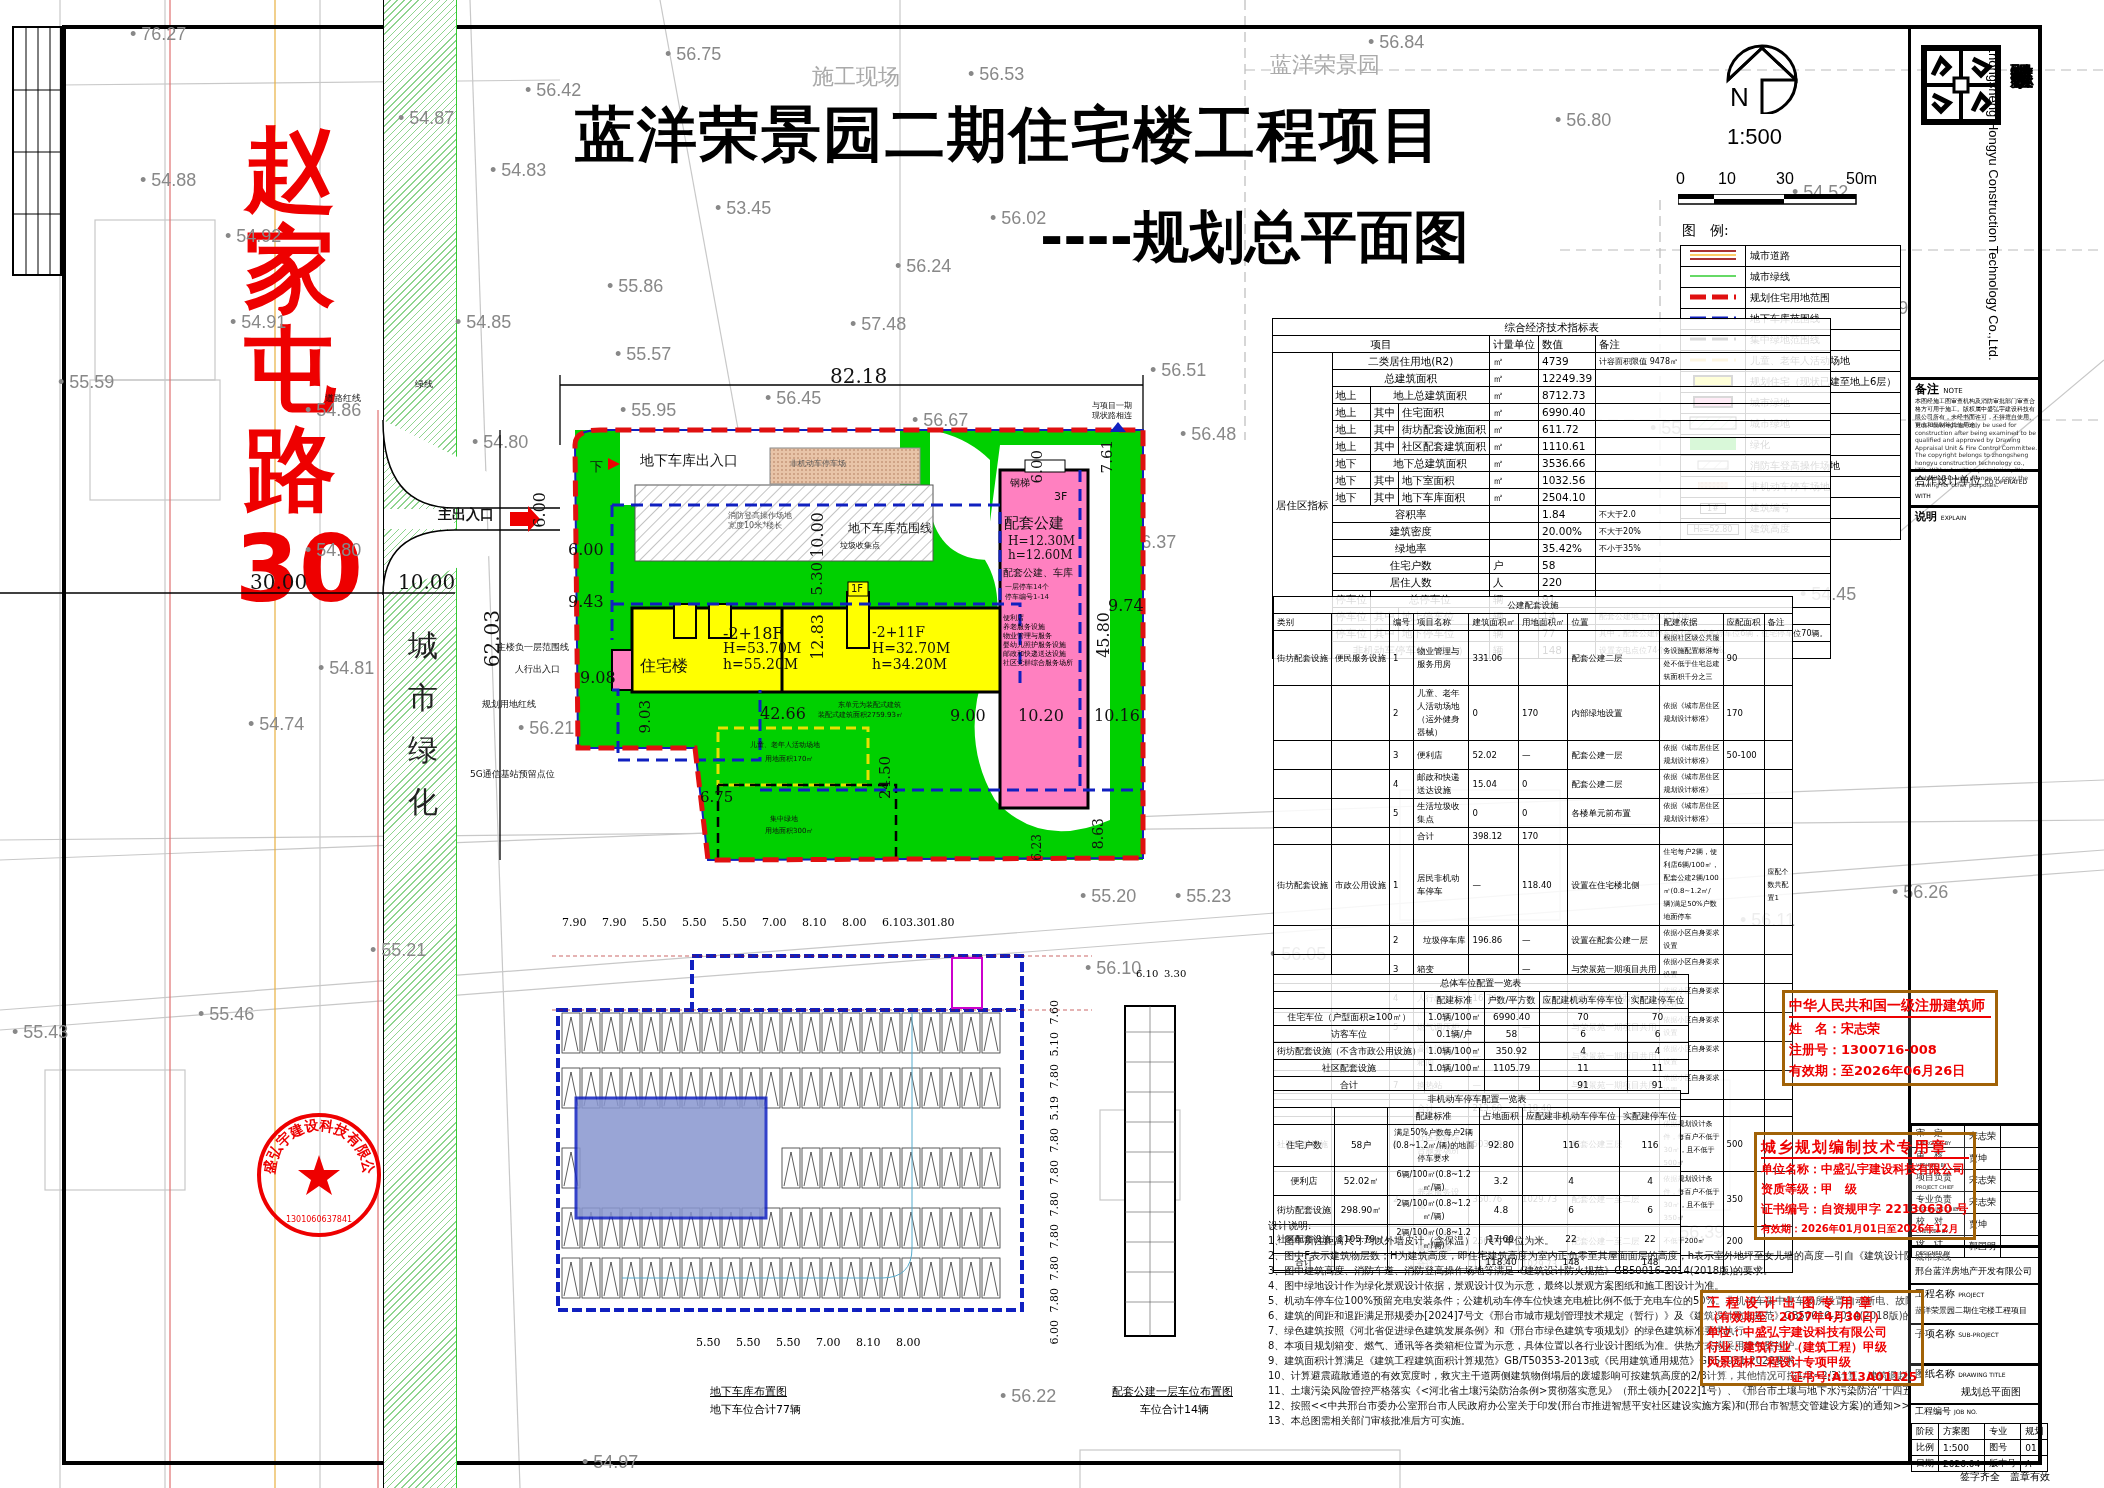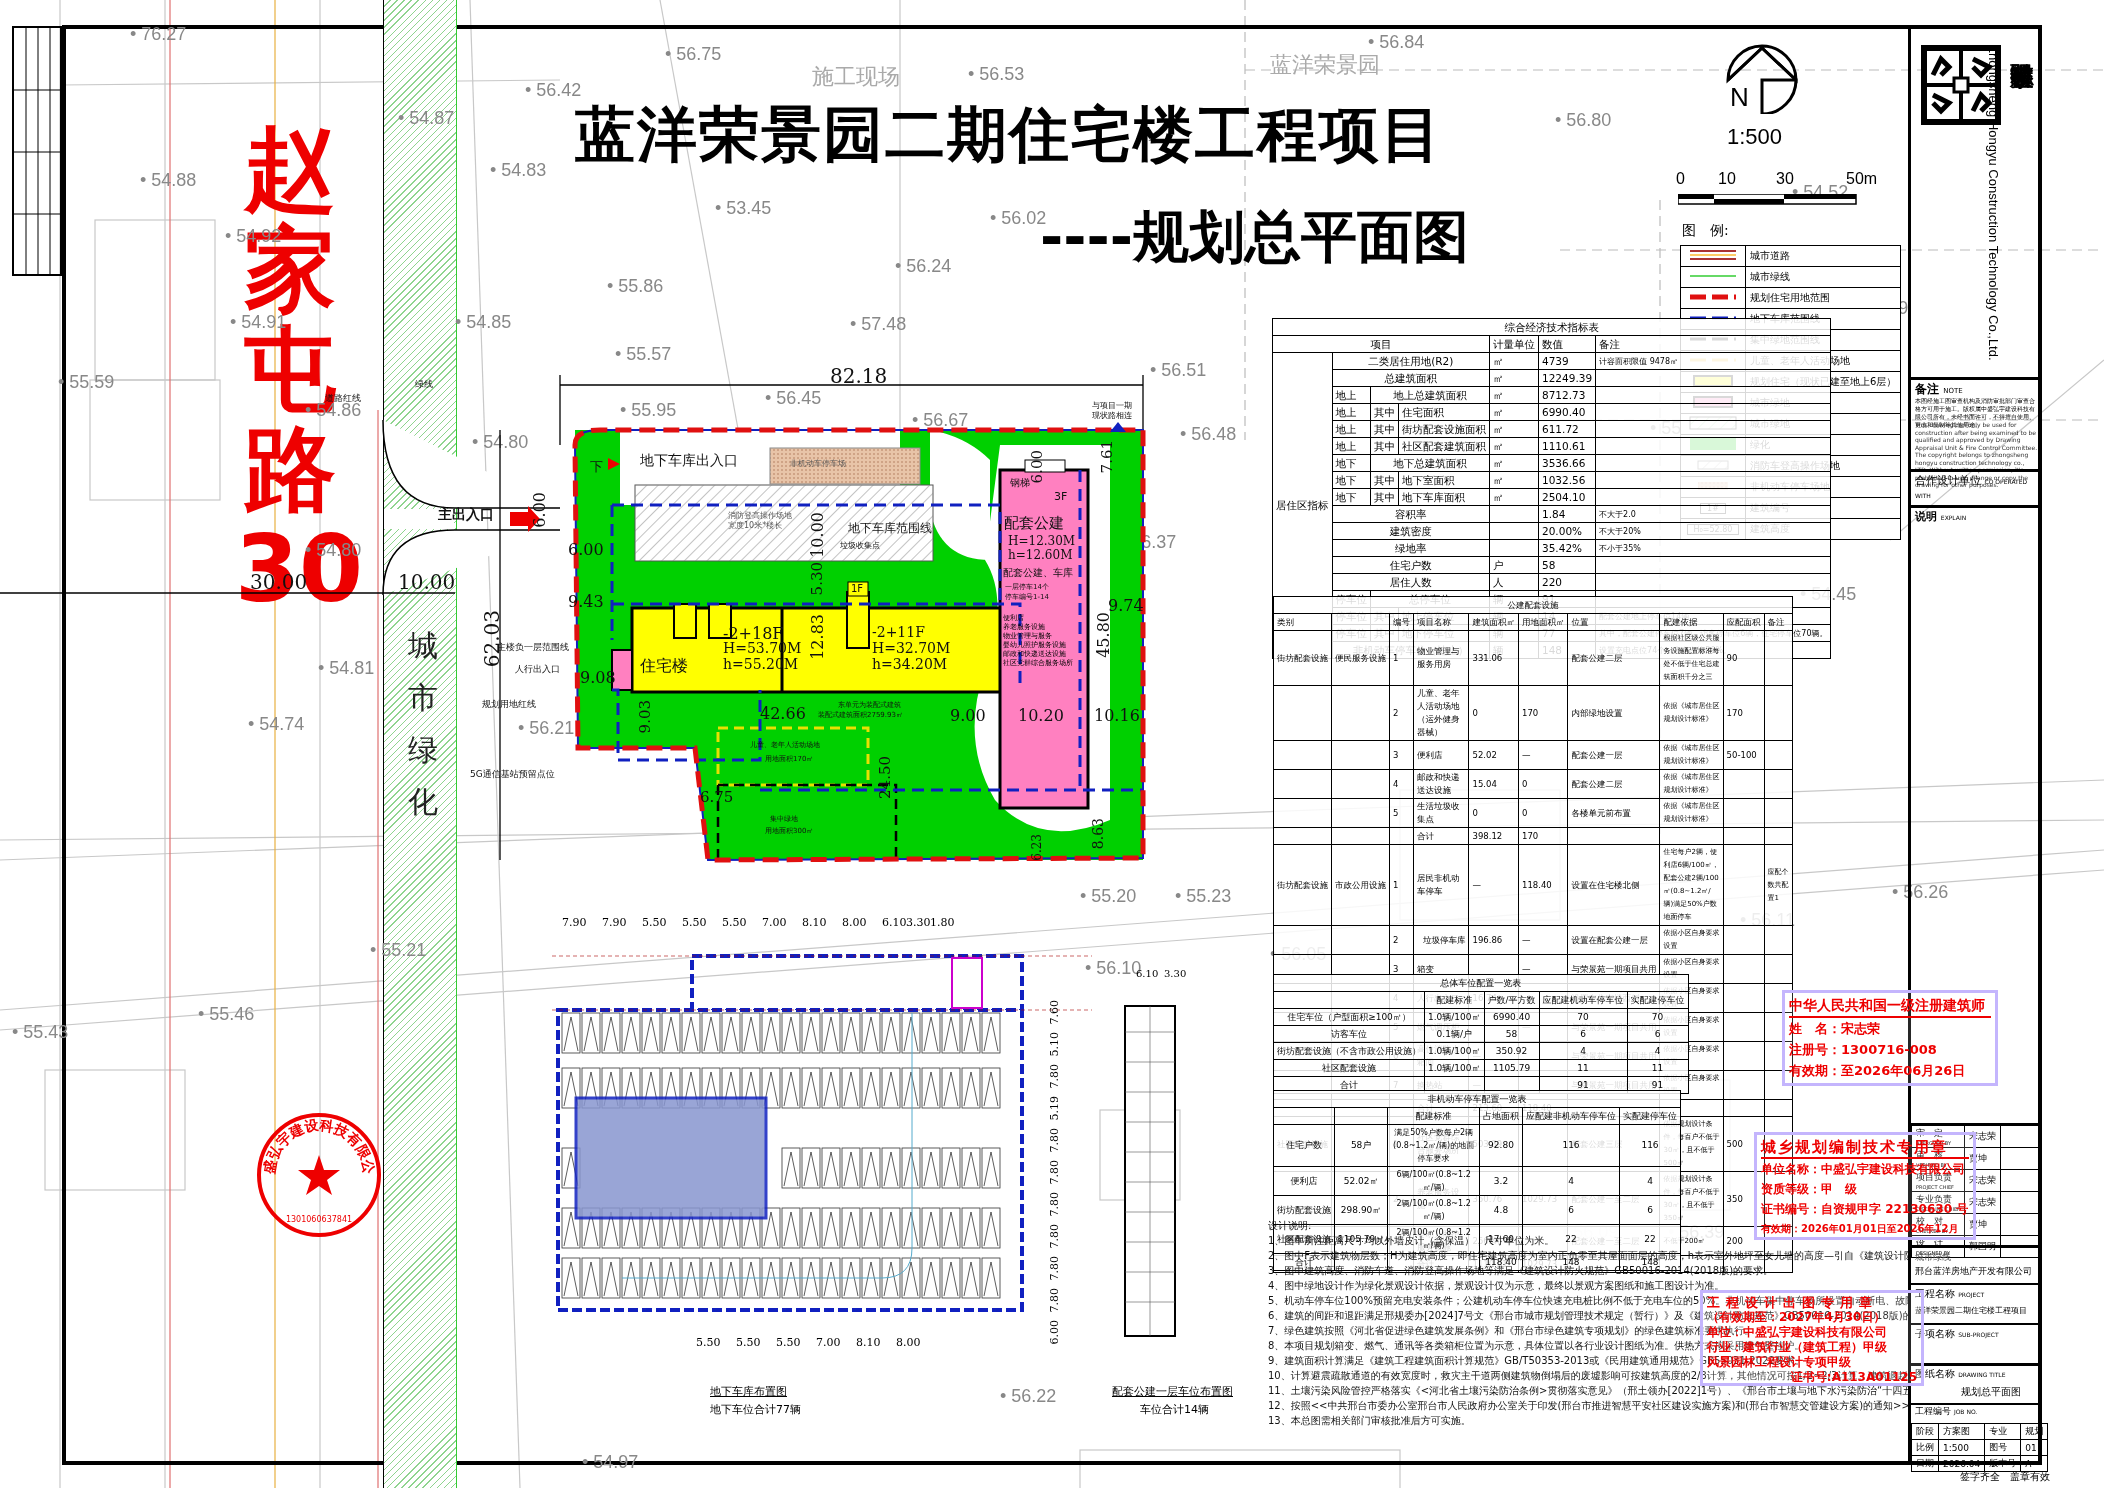--- a/index.html
+++ b/index.html
@@ -17,21 +17,21 @@
   .dim{position:absolute;font-size:20px;font-family:"DejaVu Serif",serif;white-space:nowrap;color:#111;}
   .dim-v{writing-mode:vertical-rl;transform:rotate(180deg);}
   .label-sm{position:absolute;font-size:14px;white-space:nowrap;color:#111;}
   .tbl{position:absolute;border-collapse:collapse;font-size:10.5px;background:rgba(255,255,255,0.85);font-family:"DejaVu Sans",sans-serif;}
   .tbl td,.tbl th{border:1px solid #000;padding:1px 3px;font-weight:normal;white-space:nowrap;height:14px;line-height:13px;}
   .tbl .cap{text-align:center;}
   .title-block{position:absolute;left:1908px;top:25px;width:134px;height:1440px;border-left:3px solid #000;box-sizing:border-box;}
   .legend-tbl{position:absolute;left:1680px;top:245px;border-collapse:collapse;font-size:10px;background:#fff;}
   .legend-tbl td{border:1.5px solid #000;height:20px;padding:0 4px;white-space:nowrap;}
   .legend-tbl td.sw{width:56px;text-align:center;}
-  .stamp{position:absolute;border:3px solid #c4b5fd;color:#e00;font-weight:bold;background:rgba(255,255,255,0.15);}
+  .stamp{position:absolute;border:3px solid #a16207;color:#e00;font-weight:bold;background:rgba(255,255,255,0.15);}
   .notes{position:absolute;left:1268px;top:1218px;width:640px;font-size:10px;line-height:15px;color:#111;}
   .notes div{white-space:nowrap;overflow:hidden;}
   .tb-table{position:absolute;border-collapse:collapse;font-size:11px;}
   .tb-table td{border:1.5px solid #000;padding:1px 4px;white-space:nowrap;}
   .sig-strip{position:absolute;left:12px;top:26px;width:50px;height:250px;border:2px solid #000;box-sizing:border-box;font-size:8px;}
 </style>
 </head>
 <body>
 
 <svg class="bg-grid" width="2104" height="1488" viewBox="0 0 2104 1488">

